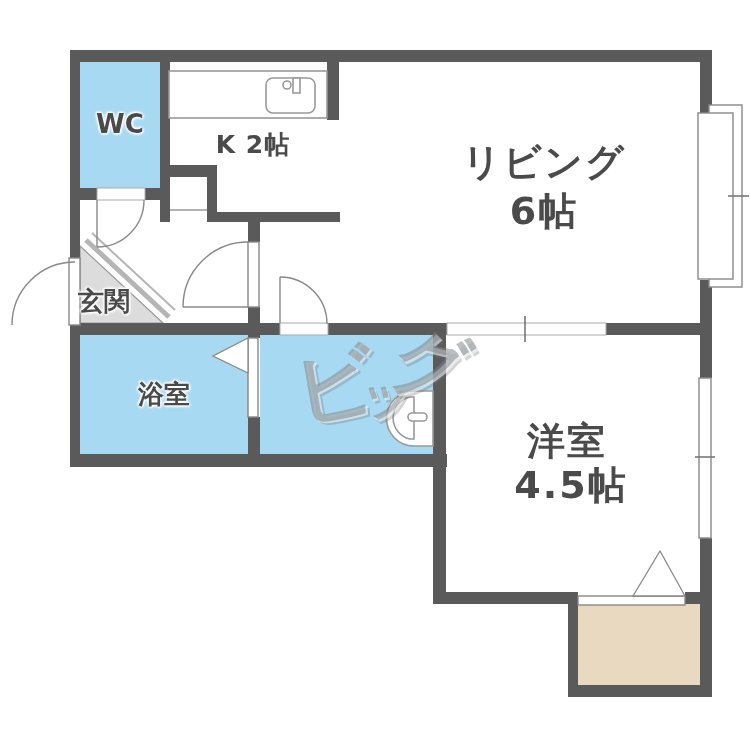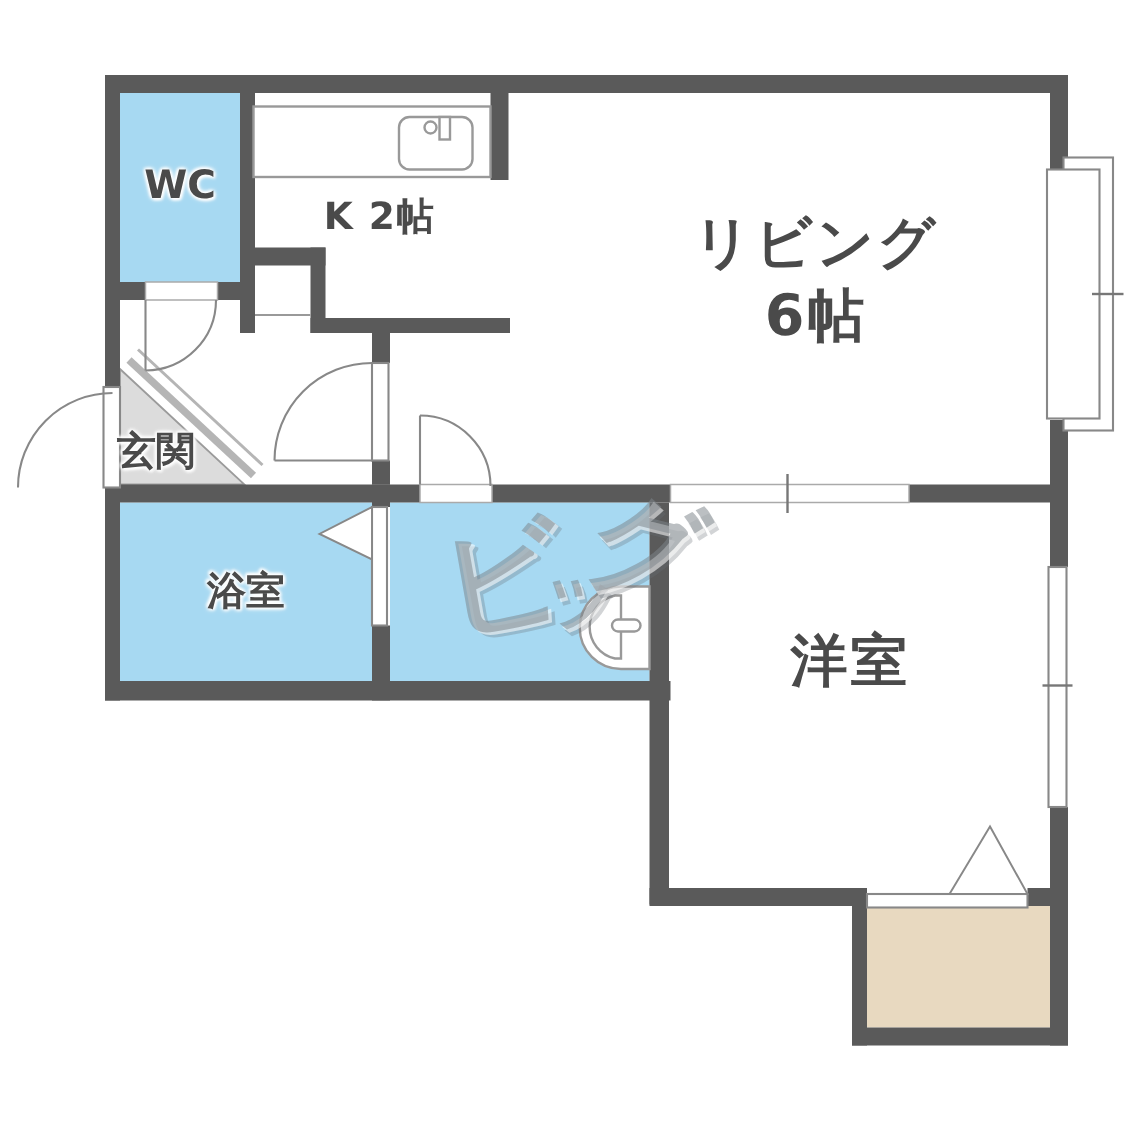--- a/index.html
+++ b/index.html
@@ -165,14 +165,15 @@
     </g>
   </svg>
 
   <div class="room-label lbl-sm" style="left:120px;top:124px;">WC</div>
   <div class="room-label lbl-md" style="left:253px;top:144px;">K 2帖</div>
   <div class="room-label lbl-lg" style="left:544px;top:162px;">リビング</div>
   <div class="room-label lbl-lg" style="left:544px;top:211px;">6帖</div>
   <div class="room-label lbl-sm" style="left:104px;top:301px;font-family:Liberation Mono, monospace;">玄関</div>
   <div class="room-label lbl-sm" style="left:164px;top:394px;font-family:Liberation Mono, monospace;">浴室</div>
   <div class="room-label lbl-lg" style="left:539px;top:441px;margin-left:28px;">洋室</div>
+  <div class="room-label lbl-lg" style="left:571px;top:485px;">4.5帖</div>
 
 </div>
 
 </body></html>

